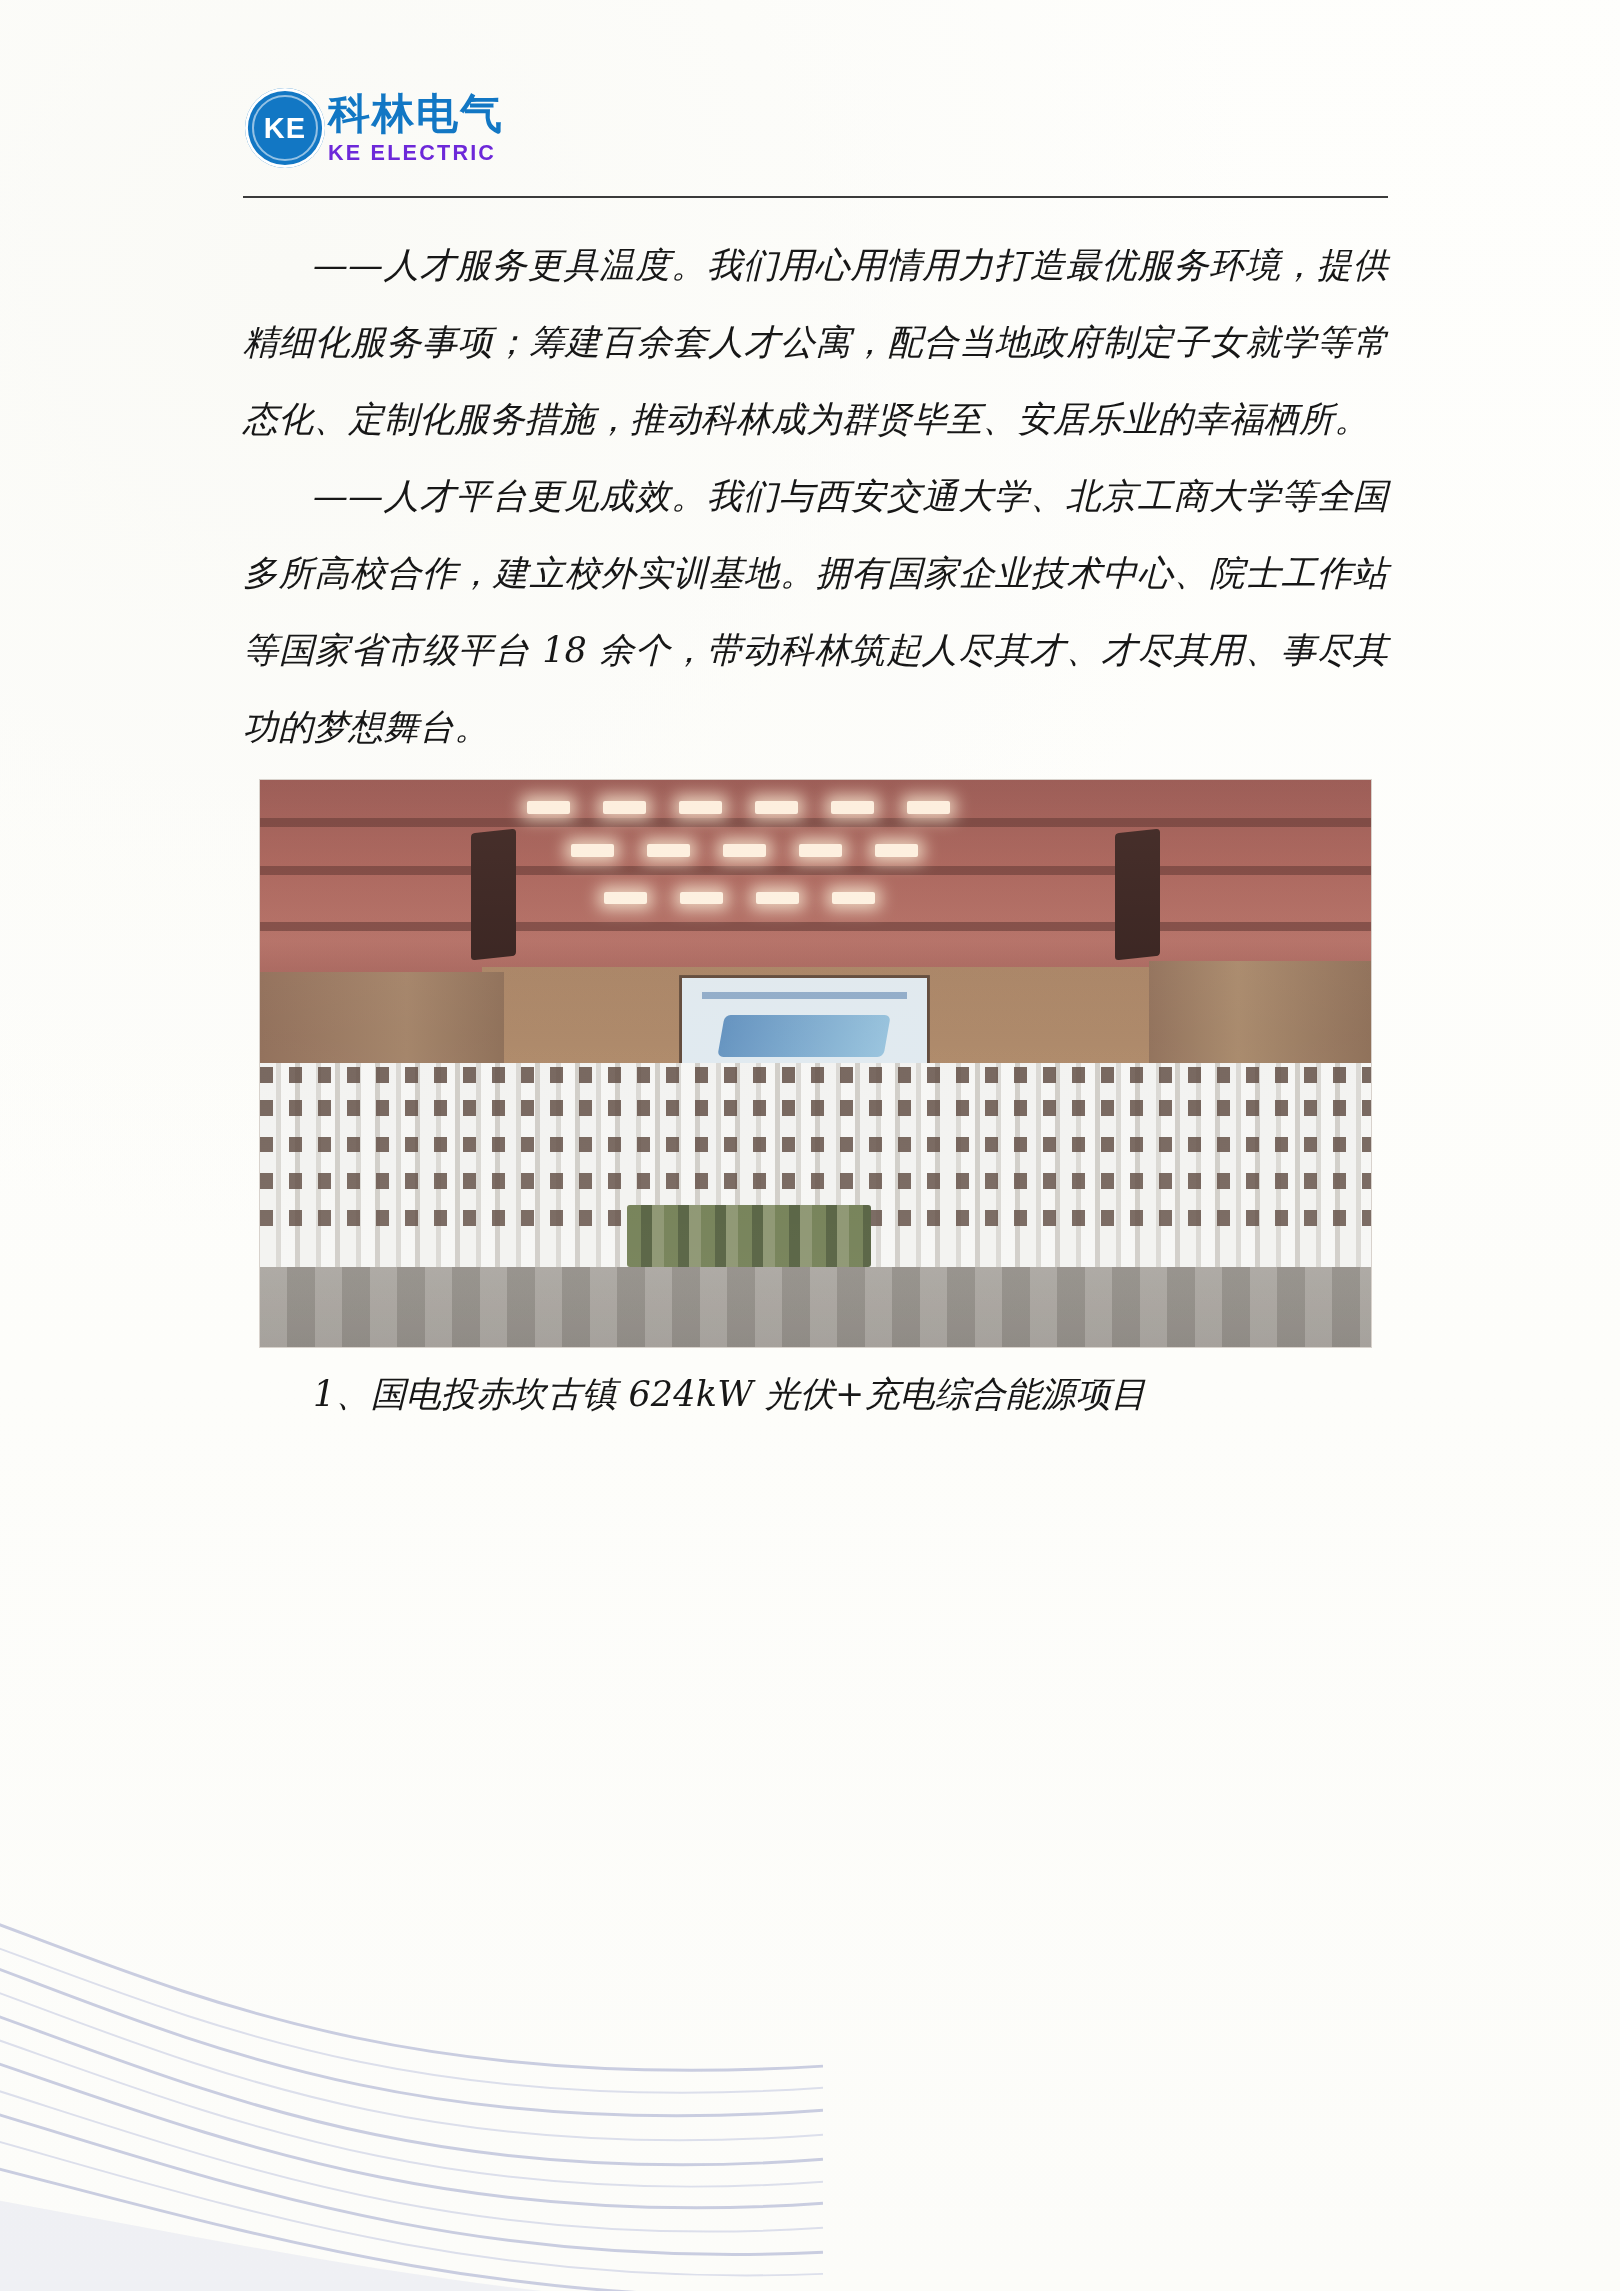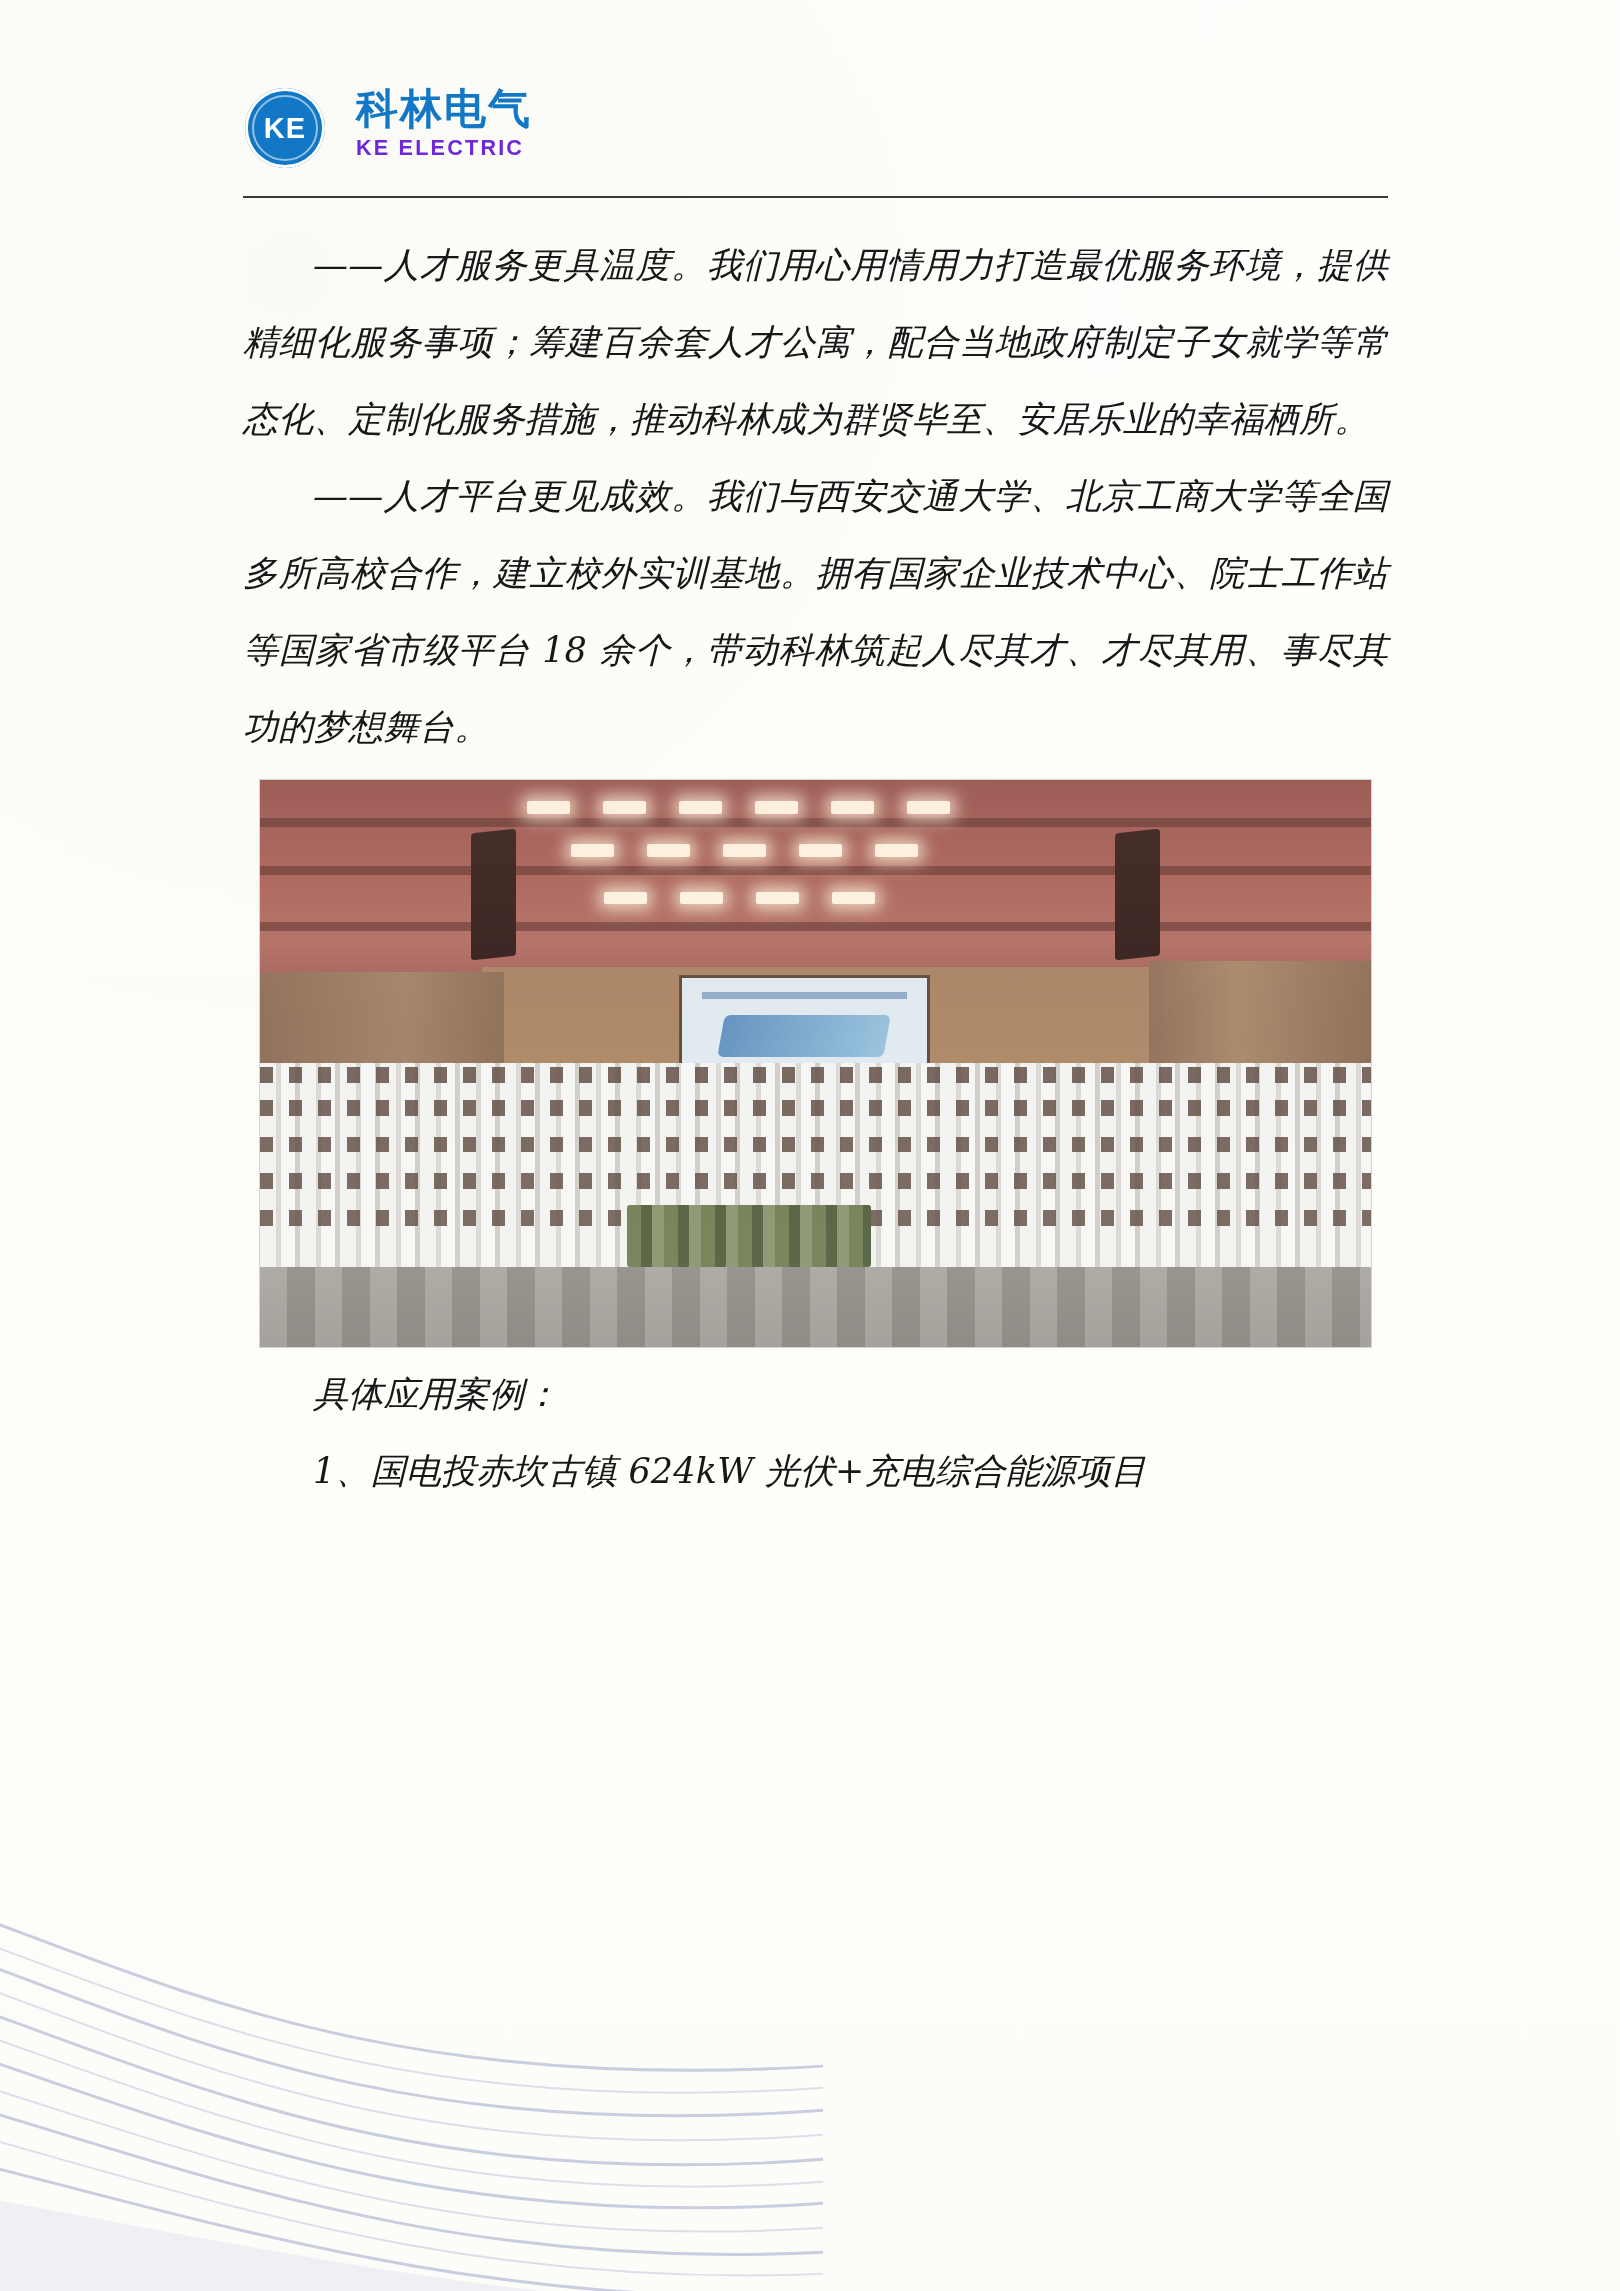--- a/index.html
+++ b/index.html
@@ -32,22 +32,22 @@
   
   .header {
     position: absolute;
     left: 245px;
     top: 88px;
     width: 1137px;
     height: 108px;
   }
   .logo-wrap {
     display: flex;
-    align-items: flex-start;
-    gap: 31px;
+    align-items: center;
+    gap: 3px;
   }
   .logo-mark {
     width: 80px;
     height: 80px;
     border-radius: 50%;
     background: #1277c4;
     position: relative;
     box-shadow: inset 0 0 0 2.9px #ffffff;
     flex: none;
   }
@@ -317,21 +317,20 @@
           <div class="headrow" style="top:54%"></div>
           <div class="headrow" style="top:72%"></div>
         </div>
         <div class="ph-camo"></div>
         <div class="ph-floor"></div>
         <div class="ph-haze"></div>
       </div>
     </div>
 
 
-    <p class="body">具体应用案例：</p>
     <p class="body">1、国电投赤坎古镇 624kW 光伏+充电综合能源项目</p>
   </div>
 
   <svg class="swoosh" viewBox="0 0 900 560">
     <g fill="none" stroke="#b9bed8" stroke-width="3" opacity="0.75">
       <path d="M-40,120 C200,200 420,330 900,300"></path>
       <path d="M-40,165 C210,250 430,380 900,345"></path>
       <path d="M-40,215 C220,300 450,430 900,395"></path>
       <path d="M-40,265 C230,350 470,470 900,440"></path>
       <path d="M-40,320 C240,400 500,510 900,490"></path>

